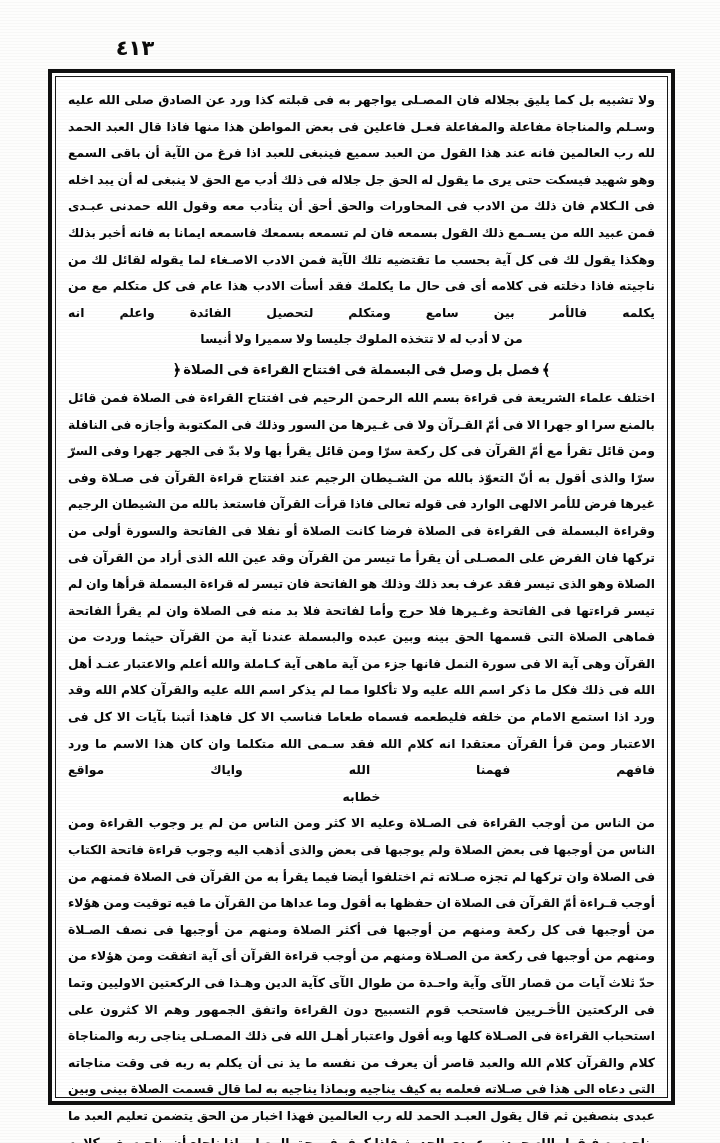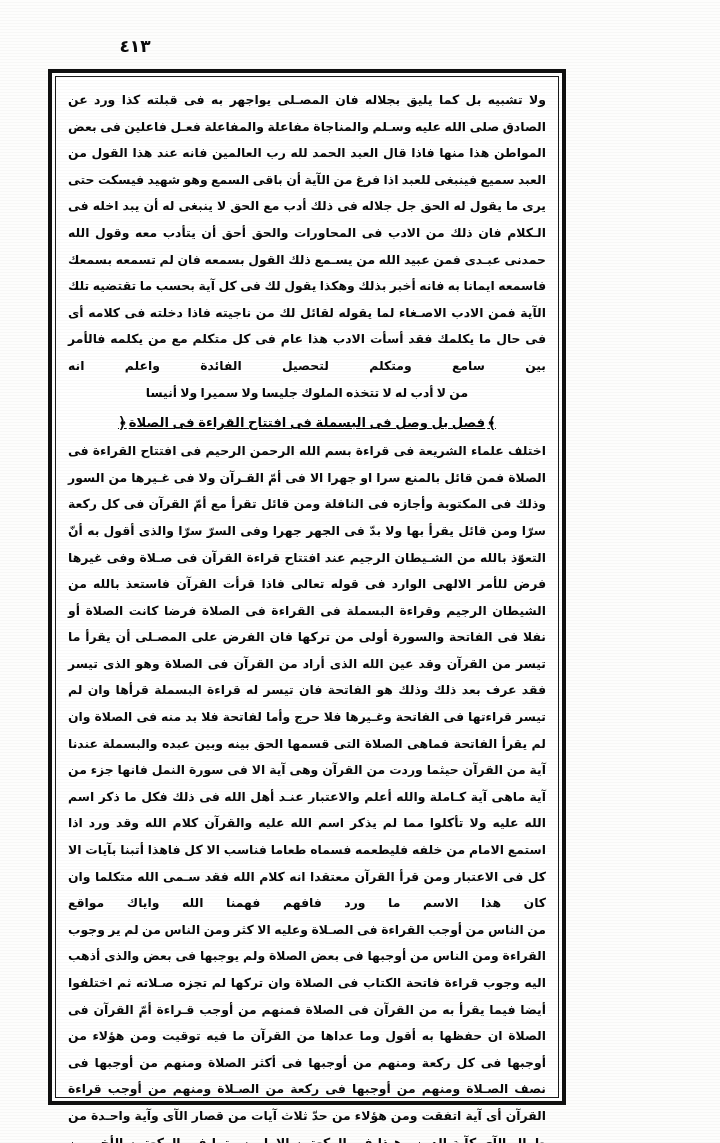--- a/index.html
+++ b/index.html
@@ -23,33 +23,33 @@
   }
 
   
   .folio {
     position: absolute;
     top: 38px;
     left: 100px;
     width: 70px;
     text-align: center;
     font-family: "DejaVu Sans", sans-serif;
-    font-size: 17px;
+    font-size: 21px;
     font-weight: 700;
     letter-spacing: 0.5px;
     color: #0b0b0b;
     line-height: 1;
   }
 
   
   .frame-outer {
     position: absolute;
     left: 48px;
     top: 69px;
-    width: 518px;
+    width: 627px;
     height: 1036px;
     border: 4px solid #101010;
     box-sizing: border-box;
     background: #ffffff;
   }
   .frame-inner {
     position: absolute;
     left: 3px;
     top: 3px;
     right: 3px;
@@ -98,21 +98,20 @@
   .heading {
     display: block;
     text-align: center;
     text-align-last: center;
     font-size: 13.2px;
     font-weight: 700;
     line-height: 30px;
     margin: 2px 0 0 0;
     letter-spacing: -0.2px;
     color: #050505;
-    text-decoration: underline;
   }
   .heading .orn {
     font-size: 15px;
     font-weight: 700;
     vertical-align: -1px;
   }
   .heading .htext {
     padding: 0 2px;
   }
 
@@ -141,20 +140,21 @@
         <p class="para">ولا تشبيه بل كما يليق بجلاله فان المصـلى يواجهر به فى قبلته كذا ورد عن الصادق صلى الله عليه وسـلم والمناجاة مفاعلة والمفاعلة فعـل فاعلين فى بعض المواطن هذا منها فاذا قال العبد الحمد لله رب العالمين فانه عند هذا القول من العبد سميع فينبغى للعبد اذا فرغ من الآية أن باقى السمع وهو شهيد فيسكت حتى يرى ما يقول له الحق جل جلاله فى ذلك أدب مع الحق لا ينبغى له أن يبد اخله فى الـكلام فان ذلك من الادب فى المحاورات والحق أحق أن يتأدب معه وقول الله حمدنى عبـدى فمن عبيد الله من يسـمع ذلك القول بسمعه فان لم تسمعه بسمعك فاسمعه ايمانا به فانه أخبر بذلك وهكذا يقول لك فى كل آية بحسب ما تقتضيه تلك الآية فمن الادب الاصـغاء لما يقوله لقائل لك من ناجيته فاذا دخلته فى كلامه أى فى حال ما يكلمك فقد أسأت الادب هذا عام فى كل متكلم مع من يكلمه فالأمر بين سامع ومتكلم لتحصيل الفائدة واعلم انه</p>
 
         <span class="tail-line">من لا أدب له لا تتخذه الملوك جليسا ولا سميرا ولا أنيسا</span>
 
         <div class="heading">
           <span class="orn">﴾</span><span class="htext">فصل بل وصل فى البسملة فى افتتاح القراءة فى الصلاة</span><span class="orn">﴿</span>
         </div>
 
         <p class="para">اختلف علماء الشريعة فى قراءة بسم الله الرحمن الرحيم فى افتتاح القراءة فى الصلاة فمن قائل بالمنع سرا او جهرا الا فى أمّ القـرآن ولا فى غـيرها من السور وذلك فى المكتوبة وأجازه فى النافلة ومن قائل تقرأ مع أمّ القرآن فى كل ركعة سرّا ومن قائل يقرأ بها ولا بدّ فى الجهر جهرا وفى السرّ سرّا والذى أقول به أنّ التعوّذ بالله من الشـيطان الرجيم عند افتتاح قراءة القرآن فى صـلاة وفى غيرها فرض للأمر الالهى الوارد فى قوله تعالى فاذا قرأت القرآن فاستعذ بالله من الشيطان الرجيم وقراءة البسملة فى القراءة فى الصلاة فرضا كانت الصلاة أو نفلا فى الفاتحة والسورة أولى من تركها فان الفرض على المصـلى أن يقرأ ما تيسر من القرآن وقد عين الله الذى أراد من القرآن فى الصلاة وهو الذى تيسر فقد عرف بعد ذلك وذلك هو الفاتحة فان تيسر له قراءة البسملة قرأها وان لم تيسر قراءتها فى الفاتحة وغـيرها فلا حرج وأما لفاتحة فلا بد منه فى الصلاة وان لم يقرأ الفاتحة فماهى الصلاة التى قسمها الحق بينه وبين عبده والبسملة عندنا آية من القرآن حيثما وردت من القرآن وهى آية الا فى سورة النمل فانها جزء من آية ماهى آية كـاملة والله أعلم والاعتبار عنـد أهل الله فى ذلك فكل ما ذكر اسم الله عليه ولا تأكلوا مما لم يذكر اسم الله عليه والقرآن كلام الله وقد ورد اذا استمع الامام من خلفه فليطعمه فسماه طعاما فناسب الا كل فاهذا أتبنا بآيات الا كل فى الاعتبار ومن قرأ القرآن معتقدا انه كلام الله فقد سـمى الله متكلما وان كان هذا الاسم ما ورد فافهم فهمنا الله واياك مواقع</p>
 
+        <span class="tail-line">خطابه</span>
 
 
         <p class="para">من الناس من أوجب القراءة فى الصـلاة وعليه الا كثر ومن الناس من لم ير وجوب القراءة ومن الناس من أوجبها فى بعض الصلاة ولم يوجبها فى بعض والذى أذهب اليه وجوب قراءة فاتحة الكتاب فى الصلاة وان تركها لم تجزه صـلاته ثم اختلفوا أيضا فيما يقرأ به من القرآن فى الصلاة فمنهم من أوجب قـراءة أمّ القرآن فى الصلاة ان حفظها به أقول وما عداها من القرآن ما فيه توقيت ومن هؤلاء من أوجبها فى كل ركعة ومنهم من أوجبها فى أكثر الصلاة ومنهم من أوجبها فى نصف الصـلاة ومنهم من أوجبها فى ركعة من الصـلاة ومنهم من أوجب قراءة القرآن أى آية اتفقت ومن هؤلاء من حدّ ثلاث آيات من قصار الآى وآية واحـدة من طوال الآى كآية الدين وهـذا فى الركعتين الاوليين وتما فى الركعتين الأخـريين فاستحب قوم التسبيح دون القراءة واتفق الجمهور وهم الا كثرون على استحباب القراءة فى الصـلاة كلها وبه أقول واعتبار أهـل الله فى ذلك المصـلى يناجى ربه والمناجاة كلام والقرآن كلام الله والعبد قاصر أن يعرف من نفسه ما يذ نى أن يكلم به ربه فى وقت مناجاته التى دعاه الى هذا فى صـلاته فعلمه به كيف يناجيه وبماذا يناجيه به لما قال قسمت الصلاة بينى وبين عبدى بنصفين ثم قال يقول العبـد الحمد لله رب العالمين فهذا اخبار من الحق يتضمن تعليم العبد ما يناجيه به فيقول الله حمدنى عبـدى الحديث فاذا كرف فى حق المصلى اذا ناجاه أن يناجيه بغير كلامه ثم انه تعالى عين له من كلامه أمّ القرآن اذ كان لا ينبغى أن يناجى الا بكلامه وبالجامع من كلامه ولام هى الجامعة وهى أمّ</p>
 
       </div>
 
     </div>
   </div>
 
   <div class="grain"></div>

